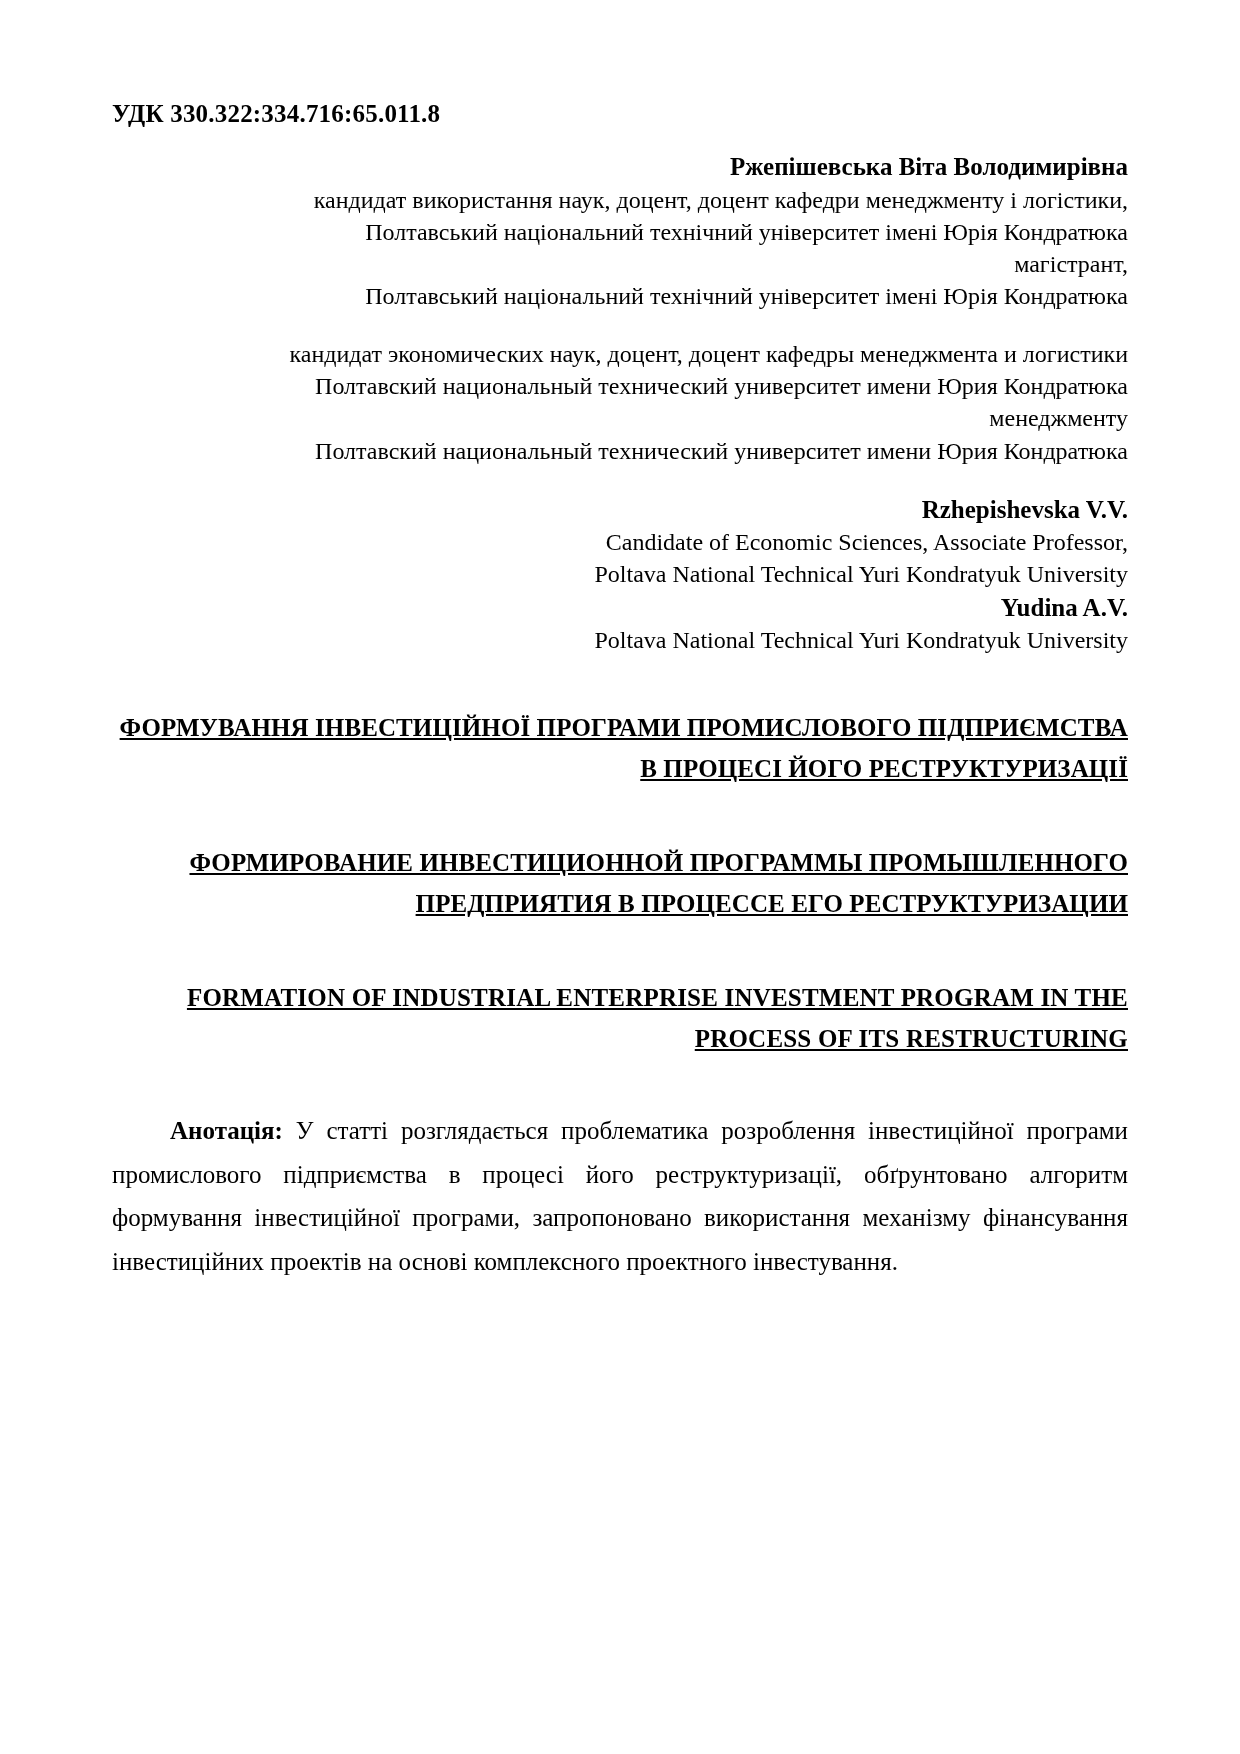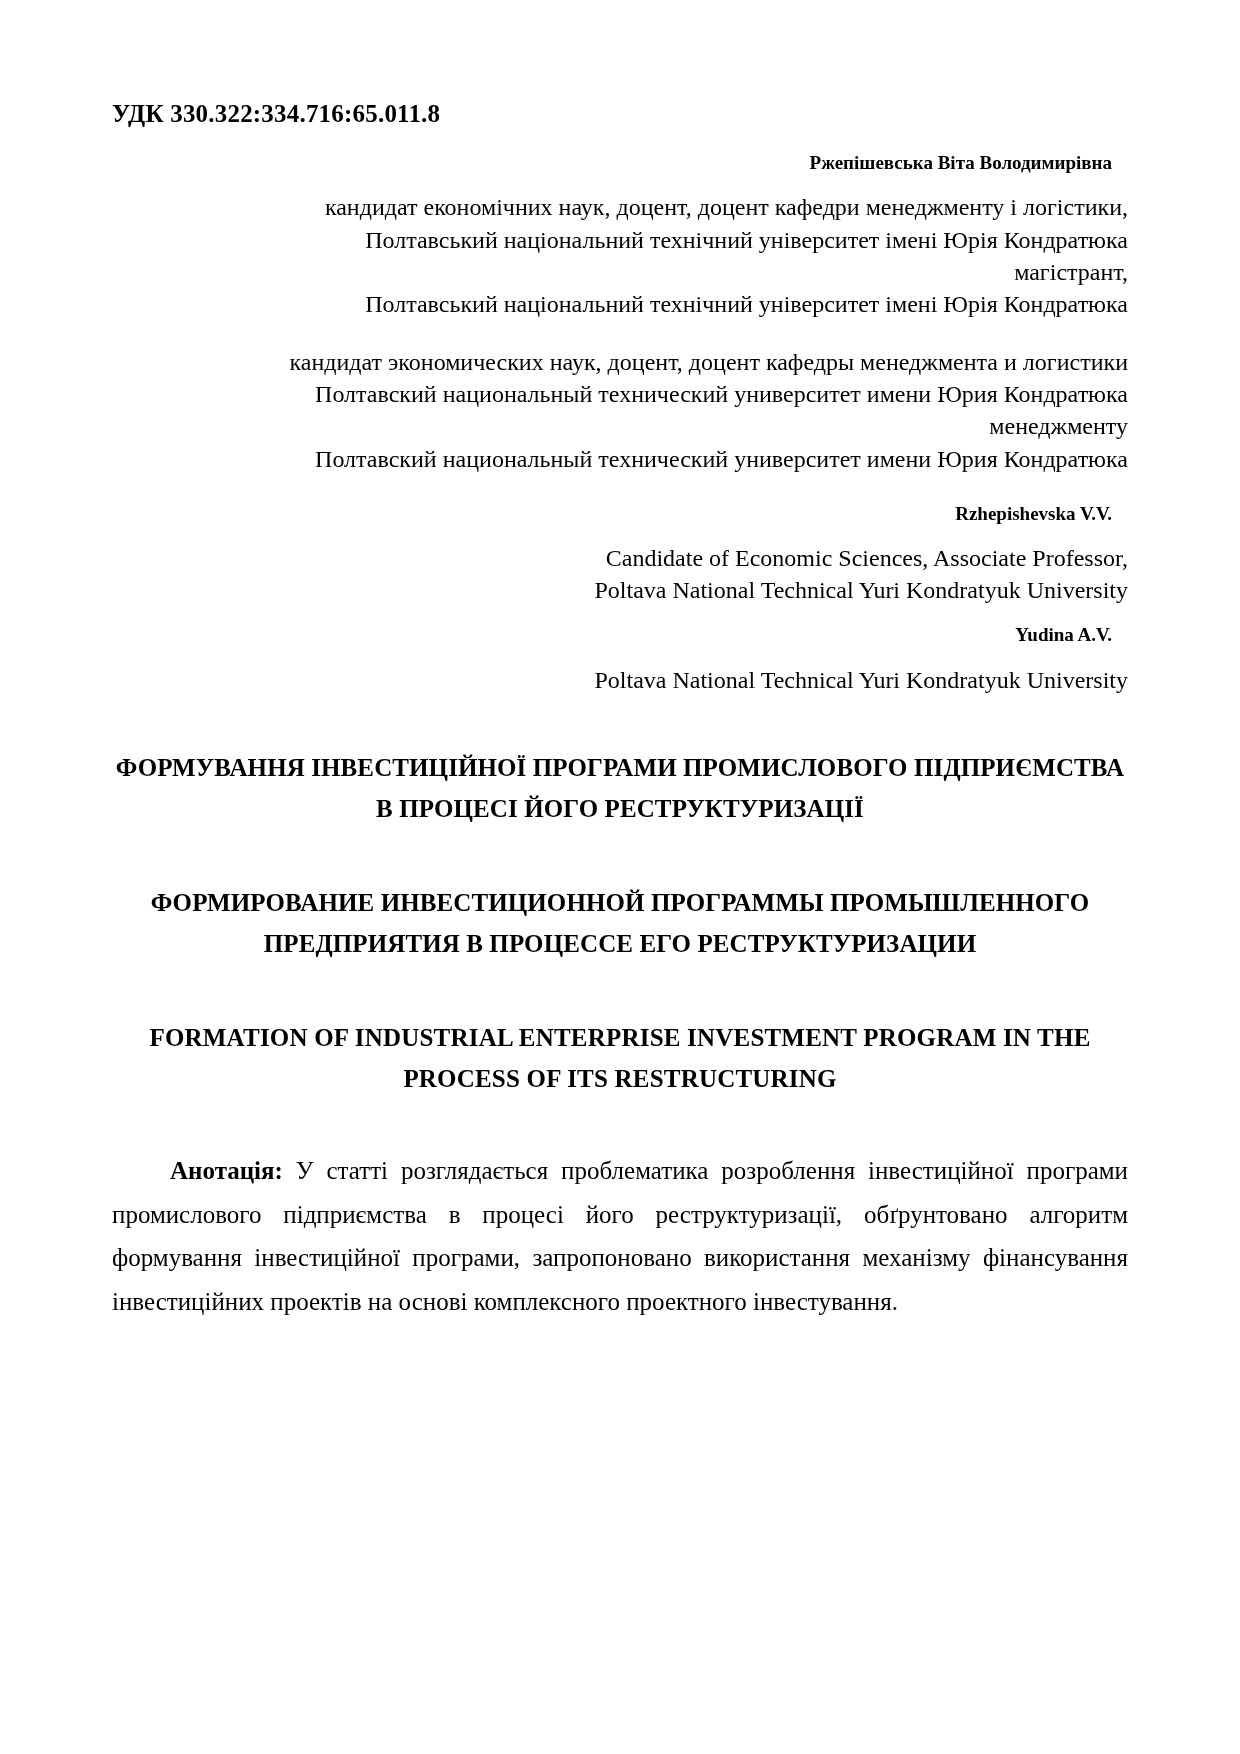--- a/index.html
+++ b/index.html
@@ -25,38 +25,39 @@
     font-size: 25px;
     font-weight: bold;
     letter-spacing: 0.2px;
     margin: 0 0 22px 0;
   }
   .authors-block {
     margin-bottom: 26px;
   }
   .author-name {
     text-align: right;
-    font-size: 19px;
+    font-size: 25px;
     font-weight: bold;
     line-height: 1.34;
-    margin: 16px;
+    margin: 0;
   }
   .author-affil {
     text-align: right;
     font-size: 24px;
     line-height: 1.34;
     margin: 0;
   }
   .title {
-    text-align: center;
+    text-align: right;
     font-size: 25px;
     font-weight: bold;
     line-height: 1.62;
     margin: 0;
     letter-spacing: 0.1px;
+    text-decoration: underline;
   }
   .title-uk {
     margin-top: 52px;
   }
   .title-ru {
     margin-top: 54px;
   }
   .title-en {
     margin-top: 54px;
     letter-spacing: 0.2px;
@@ -74,21 +75,21 @@
 </style>
 </head>
 <body>
 
 <div class="page">
 
   <p class="udk">УДК 330.322:334.716:65.011.8</p>
 
   <div class="authors-block">
     <p class="author-name">Ржепішевська Віта Володимирівна</p>
-    <p class="author-affil">кандидат економічних наук, доцент, доцент кафедри менеджменту і логістики,</p>
+    <p class="author-affil">кандидат використання наук, доцент, доцент кафедри менеджменту і логістики,</p>
     <p class="author-affil">Полтавський національний технічний університет імені Юрія Кондратюка</p>
     <p class="author-affil">магістрант,</p>
     <p class="author-affil">Полтавський національний технічний університет імені Юрія Кондратюка</p>
   </div>
 
   <div class="authors-block">
     <p class="author-affil">кандидат экономических наук, доцент, доцент кафедры менеджмента и логистики</p>
     <p class="author-affil">Полтавский национальный технический университет имени Юрия Кондратюка</p>
     <p class="author-affil">менеджменту</p>
     <p class="author-affil">Полтавский национальный технический университет имени Юрия Кондратюка</p>

